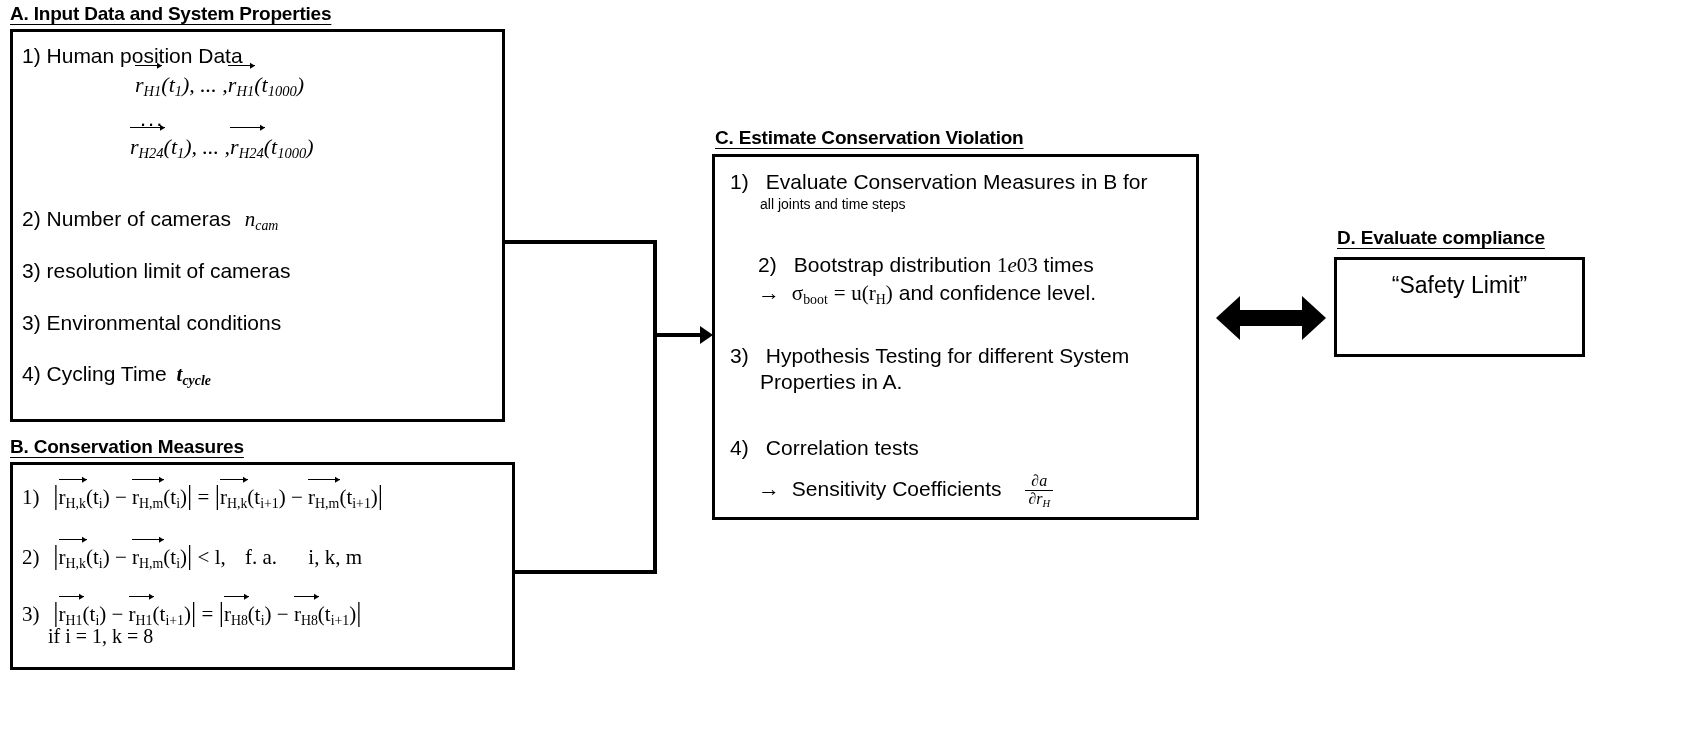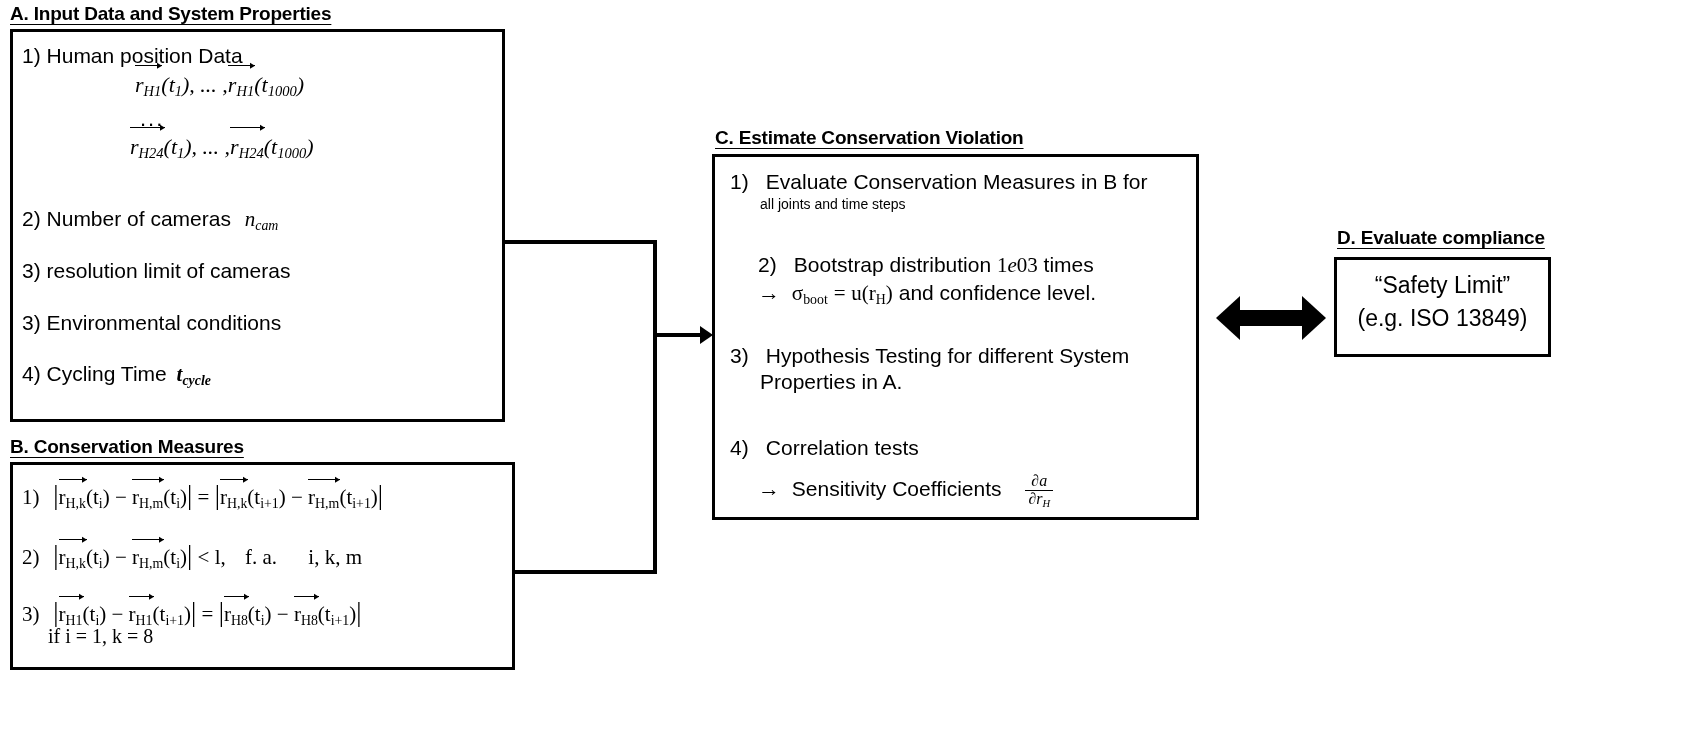--- a/index.html
+++ b/index.html
@@ -191,16 +191,15 @@
 </div>
 
 <div class="dbl-arrow" style="left:1216px;top:296px;width:110px;height:44px;">
   <div class="line" style="left:20px;top:14px;width:70px;height:16px;"></div>
   <div style="position:absolute;left:0;top:0;width:0;height:0;border-right:24px solid #000;border-top:22px solid transparent;border-bottom:22px solid transparent;"></div>
   <div style="position:absolute;right:0;top:0;width:0;height:0;border-left:24px solid #000;border-top:22px solid transparent;border-bottom:22px solid transparent;"></div>
 </div>
 
 <div class="sect-title" style="left:1337px;top:227px;">D. Evaluate compliance</div>
 
-<div class="box" style="left:1334px;top:257px;width:217px;height:100px;">
+<div class="box" style="left:1334px;top:257px;width:251px;height:100px;">
   <div class="centered" style="top:12px;">“Safety Limit”</div>
-  <div class="centered" style="top:45px;">(e.g. ISO 13849)</div>
 </div>
 
 </body></html>

